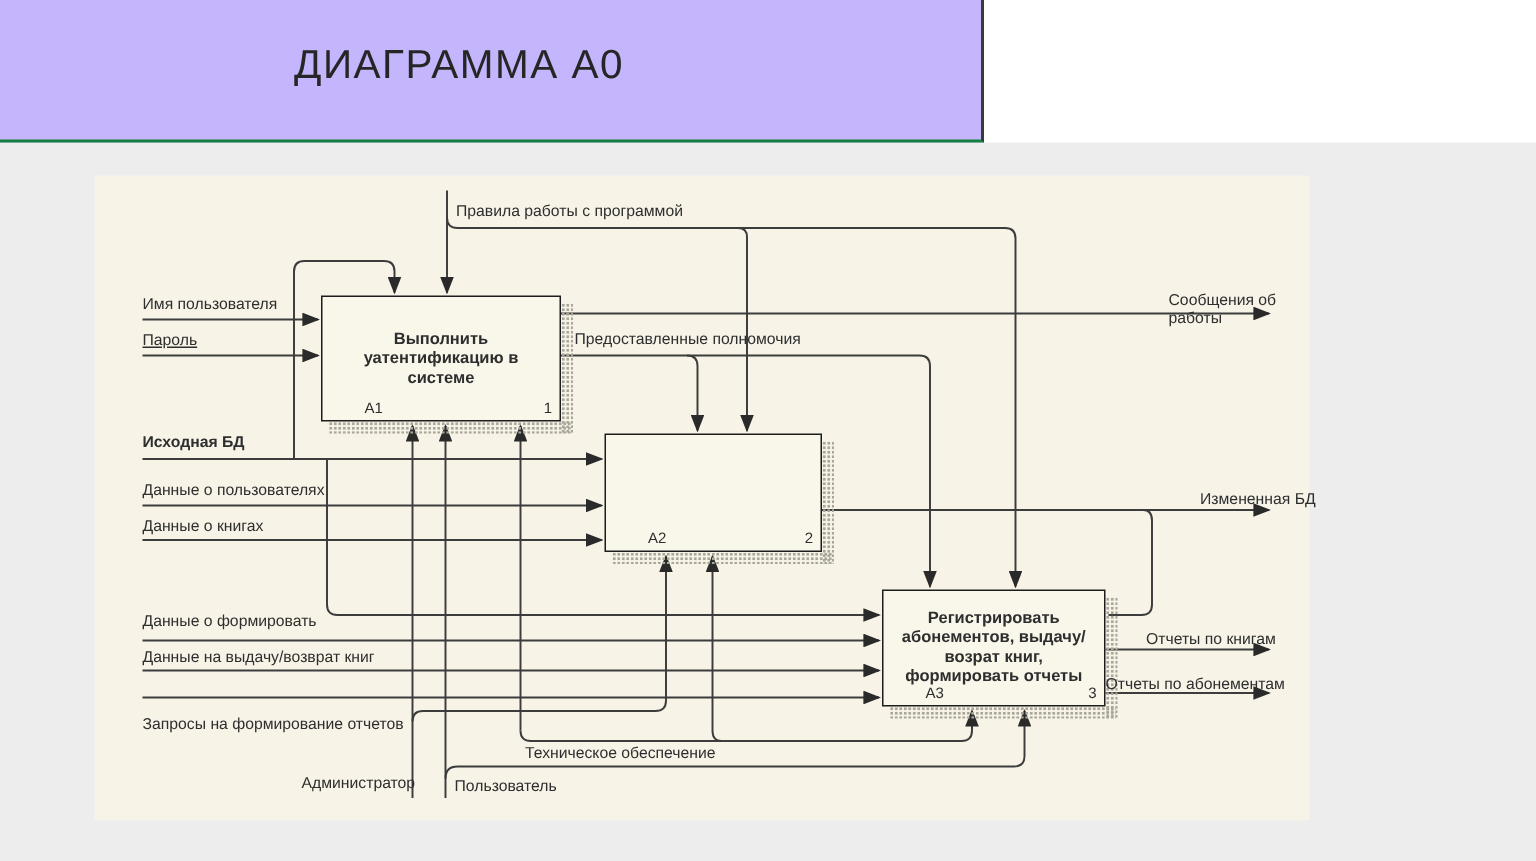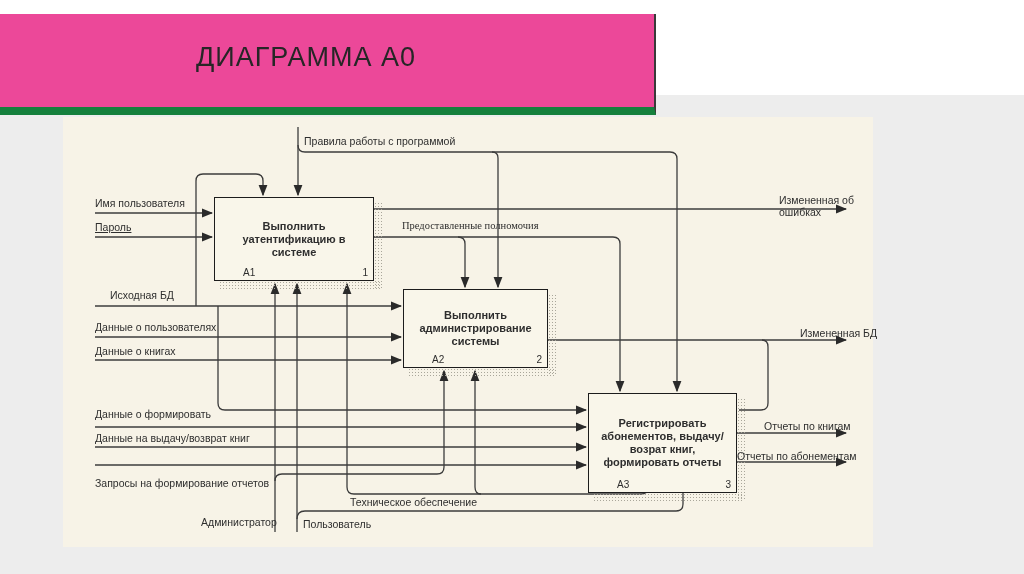--- a/index.html
+++ b/index.html
@@ -1,20 +1,20 @@
 <!DOCTYPE html>
 <html><head>
 <meta charset="utf-8">
 <style>
   html,body{margin:0;padding:0;background:#fff;}
   .screen{position:relative;width:1024px;height:574px;overflow:hidden;
           font-family:"Liberation Sans","DejaVu Sans",sans-serif;background:#fff;}
   .gray-band{position:absolute;left:0;top:95px;width:1024px;height:479px;background:#ededed;}
-  .title-box{position:absolute;left:0;top:0;width:654px;height:93px;background:#ec4899;
-             border-right:2px solid #3a3a3a;border-bottom:8px solid #15803d;margin-top:14px;}
+  .title-box{position:absolute;left:0;top:0;width:654px;height:93px;background:#c4b5fd;
+             border-right:2px solid #3a3a3a;border-bottom:2px solid #15803d;}
   .slide-title{position:absolute;left:196px;top:28px;font-size:27px;letter-spacing:1px;
                color:#262626;font-weight:400;}
   .panel{position:absolute;left:63px;top:117px;width:810px;height:430px;background:#f7f3e7;}
   svg.wires{position:absolute;left:0;top:0;width:1024px;height:574px;}
   .lbl{position:absolute;font-size:10.5px;line-height:12px;color:#2e2e2e;white-space:nowrap;}
   .lbl.wrap{white-space:normal;}
   .box{position:absolute;background:#f9f6ea;border:1.8px solid #1c1c1c;box-sizing:border-box;
        display:flex;align-items:center;justify-content:center;text-align:center;}
   .box .bt{font-size:11px;font-weight:bold;color:#2e2e2e;line-height:13px;padding:2px 6px;}
   .box .bid{position:absolute;left:4px;bottom:2px;font-size:10px;color:#2e2e2e;margin-left:24px;}
@@ -81,40 +81,39 @@
       <path d="M481,494 Q475,494 475,487 V371" marker-end="url(#arr)"></path>
     </g>
   </svg>
 
   <div class="box" style="left:214px;top:197px;width:160px;height:84px;">
     <div class="bt">Выполнить уатентификацию в системе</div>
     <div class="bid">A1</div>
     <div class="bnum">1</div>
   </div>
   <div class="box" style="left:403px;top:289px;width:145px;height:79px;">
-    <div class="bt">Выполнить администрирование системы</div>
     <div class="bid">A2</div>
     <div class="bnum">2</div>
   </div>
-  <div class="box" style="left:588px;top:393px;width:149px;height:100px;">
+  <div class="box" style="left:588px;top:393px;width:149px;height:78px;">
     <div class="bt">Регистрировать абонементов, выдачу/возрат книг, формировать отчеты</div>
     <div class="bid">A3</div>
     <div class="bnum">3</div>
   </div>
 
   <div class="lbl" style="left:304px;top:135px;">Правила работы с программой</div>
   <div class="lbl" style="left:95px;top:197px;">Имя пользователя</div>
   <div class="lbl" style="left:95px;top:221px;text-decoration:underline;">Пароль</div>
-  <div class="lbl" style="left:110px;top:289px;">Исходная БД</div>
+  <div class="lbl" style="left:95px;top:289px;font-weight:bold;">Исходная БД</div>
   <div class="lbl" style="left:95px;top:321px;">Данные о пользователях</div>
   <div class="lbl" style="left:95px;top:345px;">Данные о книгах</div>
   <div class="lbl" style="left:95px;top:408px;">Данные о формировать</div>
   <div class="lbl" style="left:95px;top:432px;">Данные на выдачу/возврат книг</div>
   <div class="lbl" style="left:95px;top:477px;">Запросы на формирование отчетов</div>
-  <div class="lbl" style="left:402px;top:220px;font-family:Liberation Serif, serif;">Предоставленные полномочия</div>
-  <div class="lbl wrap" style="left:779px;top:194px;width:76px;">Измененная об ошибках</div>
+  <div class="lbl" style="left:383px;top:220px;">Предоставленные полномочия</div>
+  <div class="lbl wrap" style="left:779px;top:194px;width:76px;">Сообщения об работы</div>
   <div class="lbl" style="left:800px;top:327px;">Измененная БД</div>
   <div class="lbl" style="left:764px;top:420px;">Отчеты по книгам</div>
   <div class="lbl" style="left:737px;top:450px;">Отчеты по абонементам</div>
   <div class="lbl" style="left:350px;top:496px;">Техническое обеспечение</div>
   <div class="lbl" style="left:201px;top:516px;">Администратор</div>
   <div class="lbl" style="left:303px;top:518px;">Пользователь</div>
 </div>
 
 </body></html>

